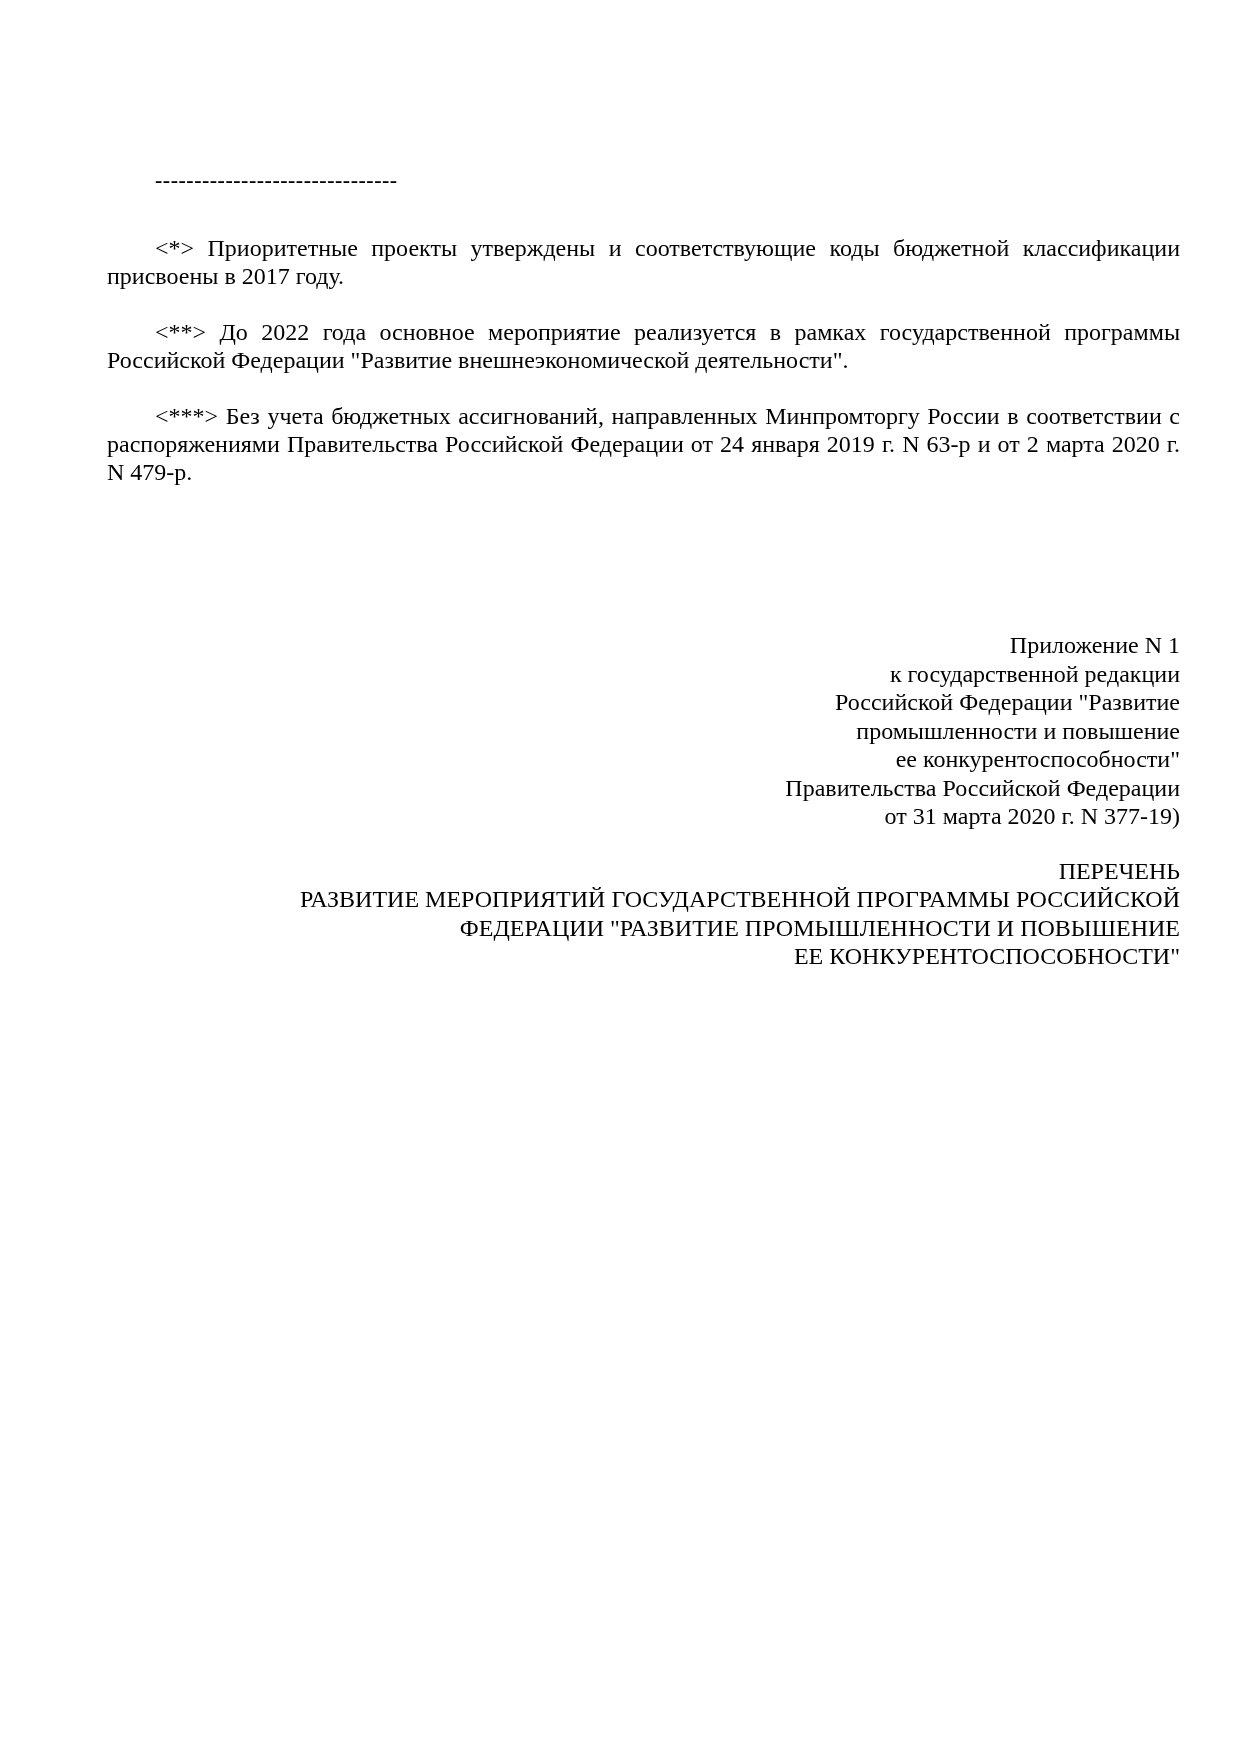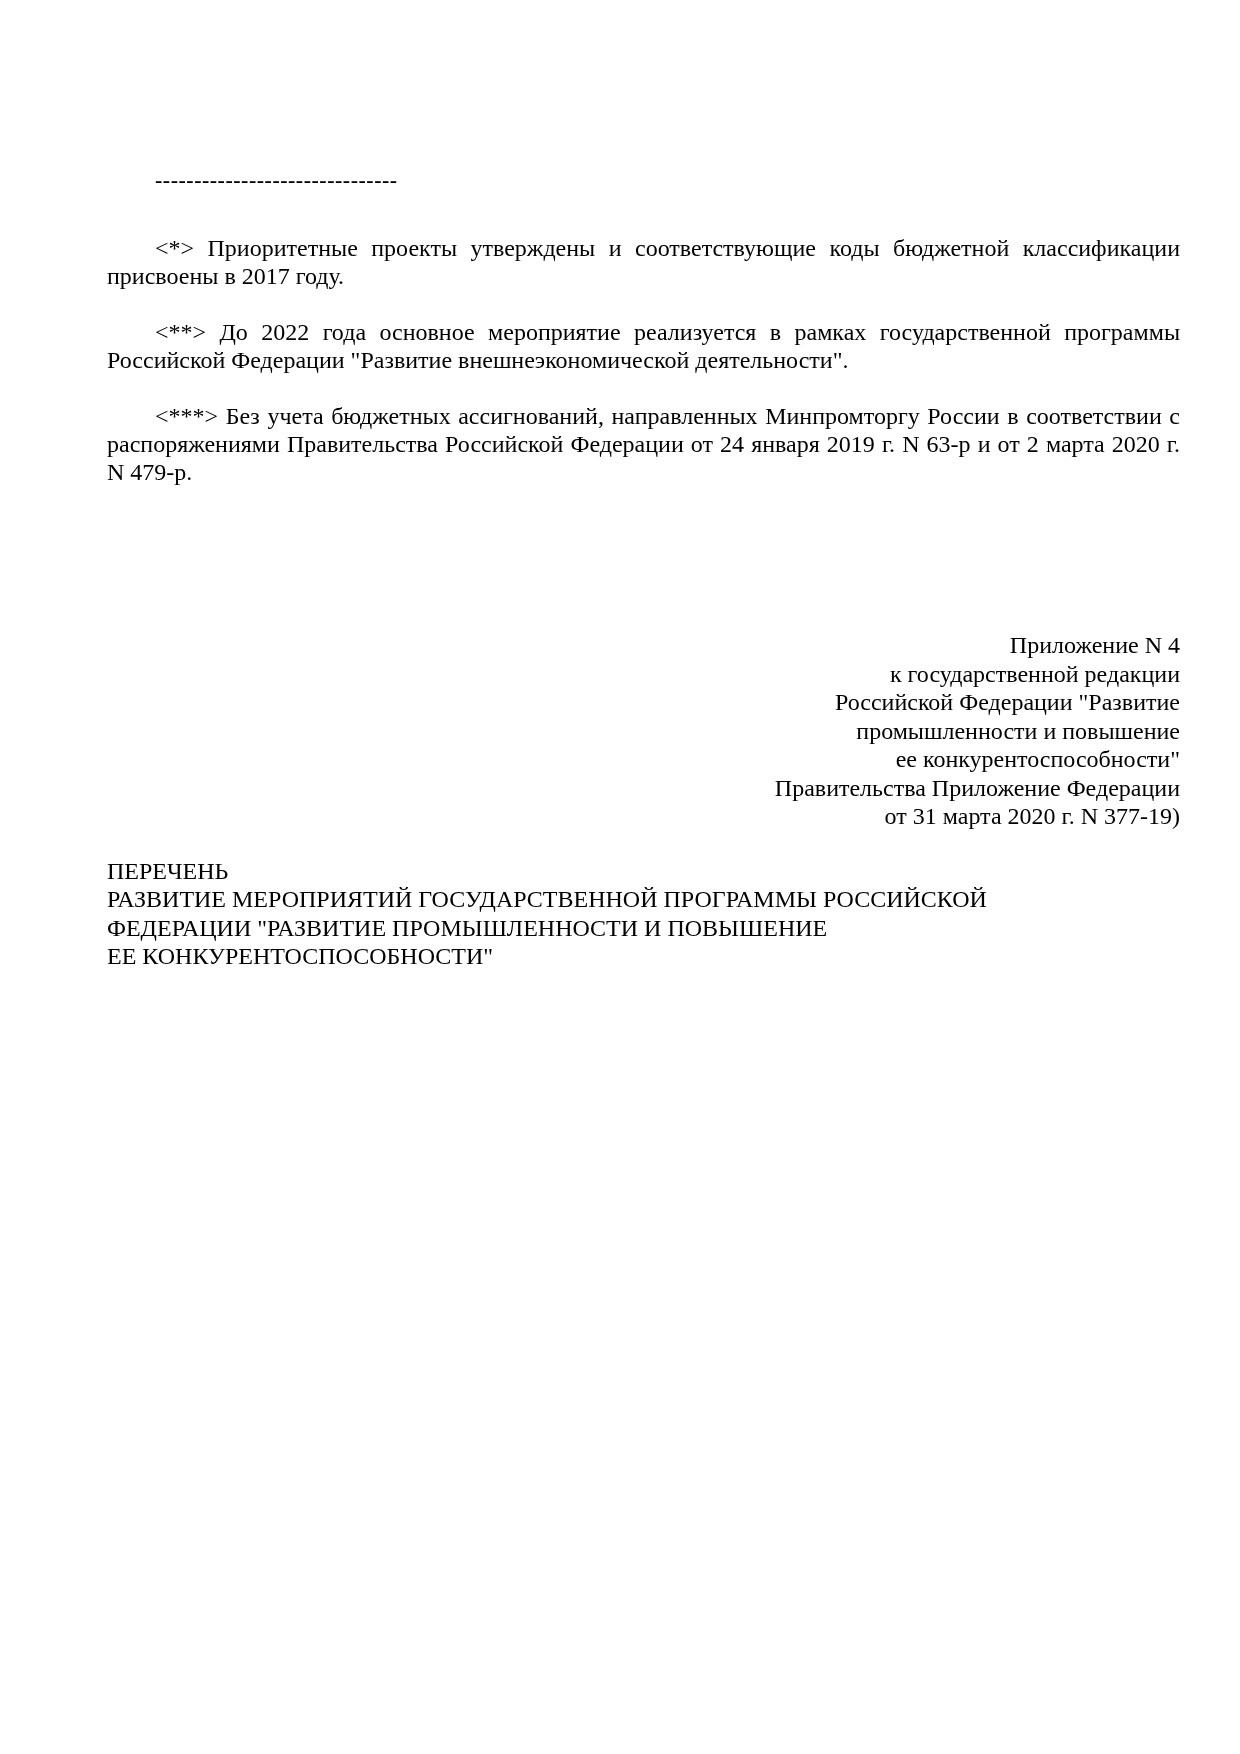--- a/index.html
+++ b/index.html
@@ -33,44 +33,44 @@
     text-indent: 48px;
     text-align: justify;
   }
   .annex {
     margin-top: 145px;
     text-align: right;
     line-height: 28.5px;
   }
   .doc-title {
     margin-top: 26px;
-    text-align: left;
+    text-align: right;
     line-height: 28.5px;
   }
 </style>
 </head>
 <body>
 
 <div class="page">
 
   <div class="separator">-------------------------------</div>
 
   <p class="footnote">&lt;*&gt; Приоритетные проекты утверждены и соответствующие коды бюджетной классификации присвоены в 2017 году.</p>
 
   <p class="footnote">&lt;**&gt; До 2022 года основное мероприятие реализуется в рамках государственной программы Российской Федерации "Развитие внешнеэкономической деятельности".</p>
 
   <p class="footnote">&lt;***&gt; Без учета бюджетных ассигнований, направленных Минпромторгу России в соответствии с распоряжениями Правительства Российской Федерации от 24 января 2019 г. N 63-р и от 2 марта 2020 г. N 479-р.</p>
 
   <div class="annex">
-    <div>Приложение N 4</div>
+    <div>Приложение N 1</div>
     <div>к государственной редакции</div>
     <div>Российской Федерации "Развитие</div>
     <div>промышленности и повышение</div>
     <div>ее конкурентоспособности"</div>
-    <div>Правительства Приложение Федерации</div>
+    <div>Правительства Российской Федерации</div>
     <div>от 31 марта 2020 г. N 377-19)</div>
   </div>
 
   <div class="doc-title">
     <div>ПЕРЕЧЕНЬ</div>
     <div>РАЗВИТИЕ МЕРОПРИЯТИЙ ГОСУДАРСТВЕННОЙ ПРОГРАММЫ РОССИЙСКОЙ</div>
     <div>ФЕДЕРАЦИИ "РАЗВИТИЕ ПРОМЫШЛЕННОСТИ И ПОВЫШЕНИЕ</div>
     <div>ЕЕ КОНКУРЕНТОСПОСОБНОСТИ"</div>
   </div>
 

